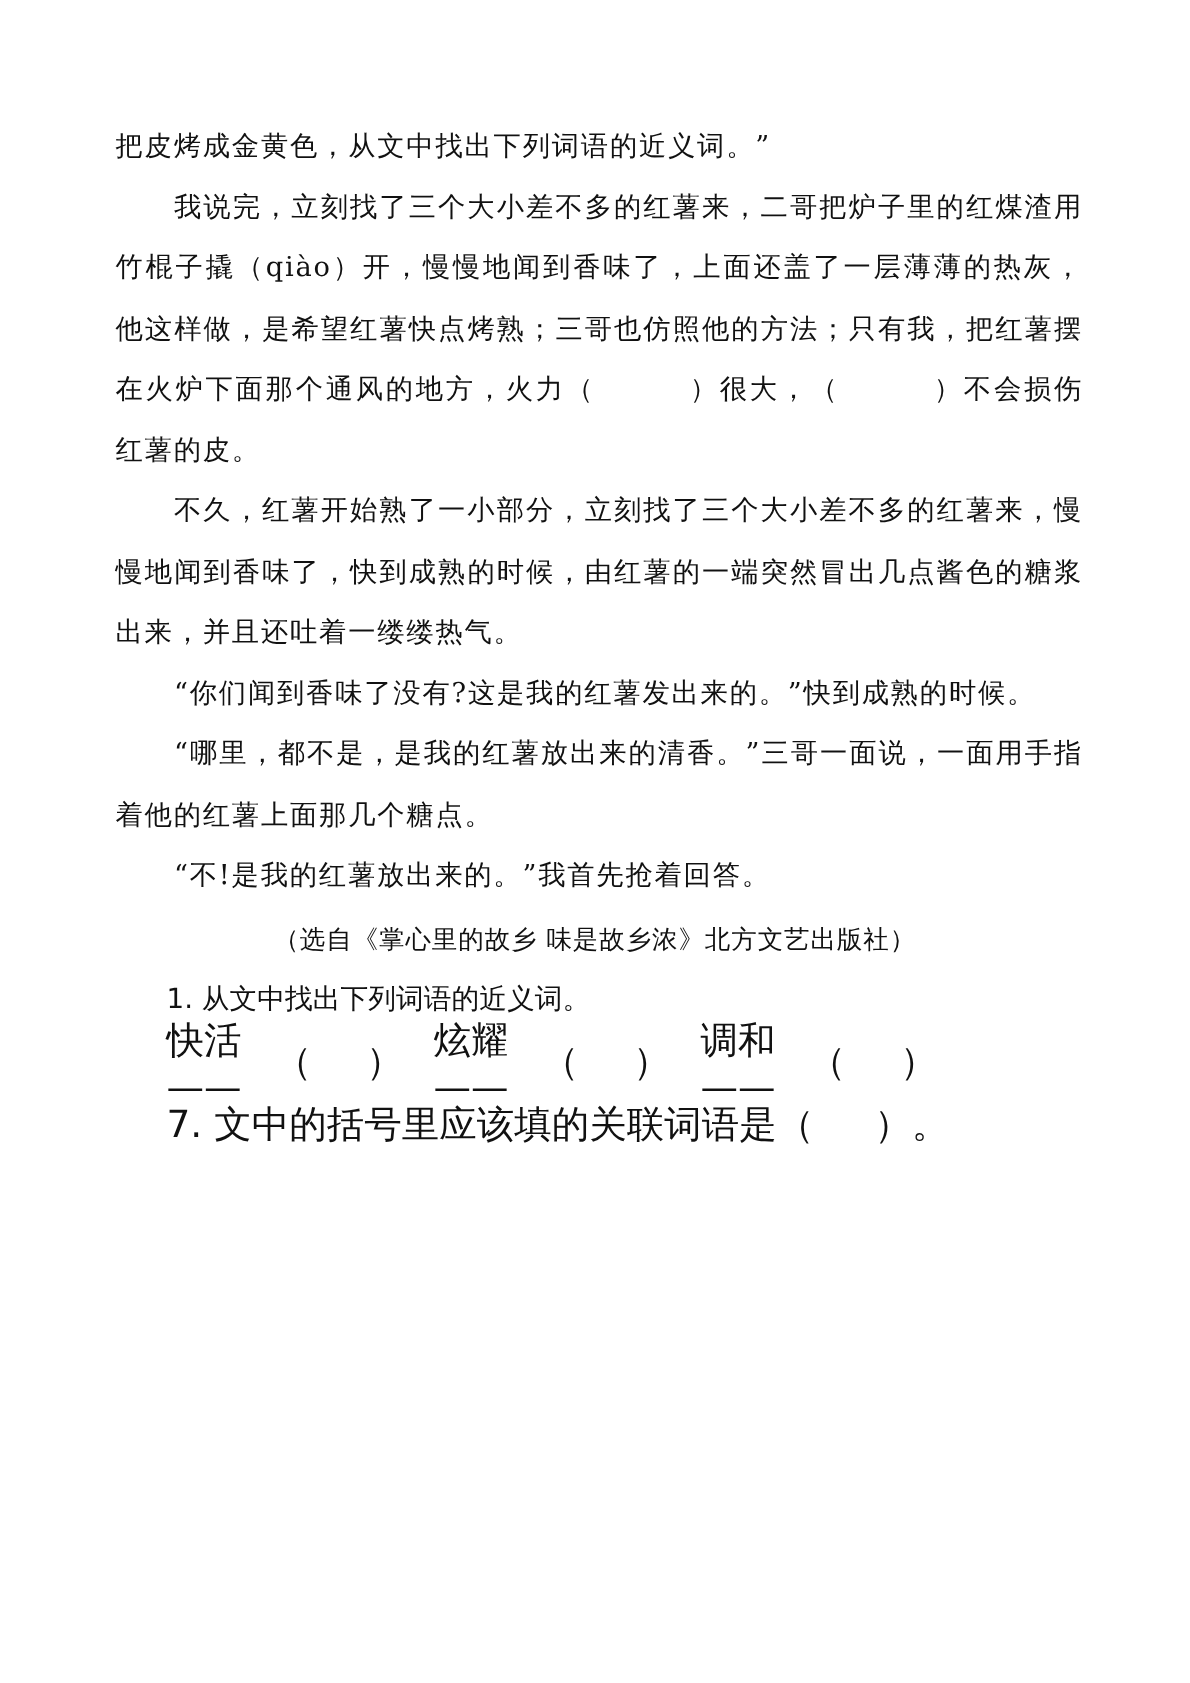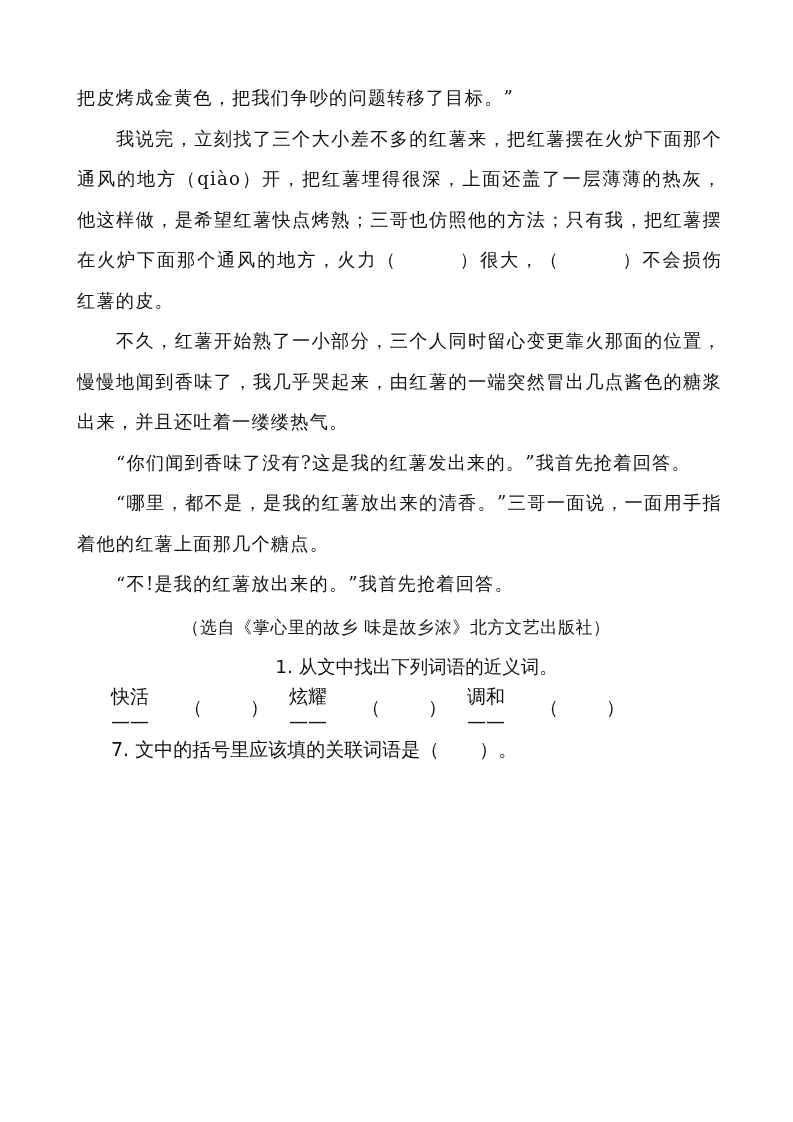--- a/index.html
+++ b/index.html
@@ -37,47 +37,46 @@
     margin: 2px 0 0 0;
     padding-right: 6px;
     letter-spacing: 0.6px;
   }
   .q {
     font-family: "DejaVu Sans", "Liberation Sans", sans-serif;
     font-size: 18.5px;
     line-height: 40px;
     margin: 0;
     padding-left: 34px;
-    text-align: center;
   }
   .q-row {
     display: flex;
     align-items: center;
     padding-left: 34px;
     height: 42px;
     font-family: "DejaVu Sans", "Liberation Sans", sans-serif;
-    font-size: 19px;
+    font-size: 25px;
   }
   .syn-item { display: flex; align-items: center; width: 158px; }
   .syn-item + .syn-item { margin-left: 0px; }
   .bracket-space { display: inline-block; width: 62px; }
   .bracket-space-sm { display: inline-block; width: 50px; }
 </style>
 </head>
 <body>
 
 <div class="page">
 
-  <p class="p">把皮烤成金黄色，把我们争吵的问题转移了目标。”</p>
+  <p class="p">把皮烤成金黄色，从文中找出下列词语的近义词。”</p>
 
-  <p class="p indent"><span>我说完，立刻找了三个大小差不多的红薯来，把红薯摆在火炉下面那个通风的地方（qiào）开，把红薯埋得很深，上面还盖了一层薄薄的热灰，他这样做，是希望红薯快点烤熟；三哥也仿照他的方法；只有我，把红薯摆在火炉下面那个通风的地方，火力（</span><span class="bracket-space"></span><span>）很大，（</span><span class="bracket-space"></span><span>）不会损伤红薯的皮。</span></p>
+  <p class="p indent"><span>我说完，立刻找了三个大小差不多的红薯来，二哥把炉子里的红煤渣用竹棍子撬（qiào）开，慢慢地闻到香味了，上面还盖了一层薄薄的热灰，他这样做，是希望红薯快点烤熟；三哥也仿照他的方法；只有我，把红薯摆在火炉下面那个通风的地方，火力（</span><span class="bracket-space"></span><span>）很大，（</span><span class="bracket-space"></span><span>）不会损伤红薯的皮。</span></p>
 
-  <p class="p indent">不久，红薯开始熟了一小部分，三个人同时留心变更靠火那面的位置，慢慢地闻到香味了，我几乎哭起来，由红薯的一端突然冒出几点酱色的糖浆出来，并且还吐着一缕缕热气。</p>
+  <p class="p indent">不久，红薯开始熟了一小部分，立刻找了三个大小差不多的红薯来，慢慢地闻到香味了，快到成熟的时候，由红薯的一端突然冒出几点酱色的糖浆出来，并且还吐着一缕缕热气。</p>
 
-  <p class="p indent">“你们闻到香味了没有?这是我的红薯发出来的。”我首先抢着回答。</p>
+  <p class="p indent">“你们闻到香味了没有?这是我的红薯发出来的。”快到成熟的时候。</p>
 
   <p class="p indent">“哪里，都不是，是我的红薯放出来的清香。”三哥一面说，一面用手指着他的红薯上面那几个糖点。</p>
 
   <p class="p indent">“不!是我的红薯放出来的。”我首先抢着回答。</p>
 
 
 
   <p class="source">（选自《掌心里的故乡 味是故乡浓》北方文艺出版社）</p>
 
   <p class="q">1. 从文中找出下列词语的近义词。</p>

